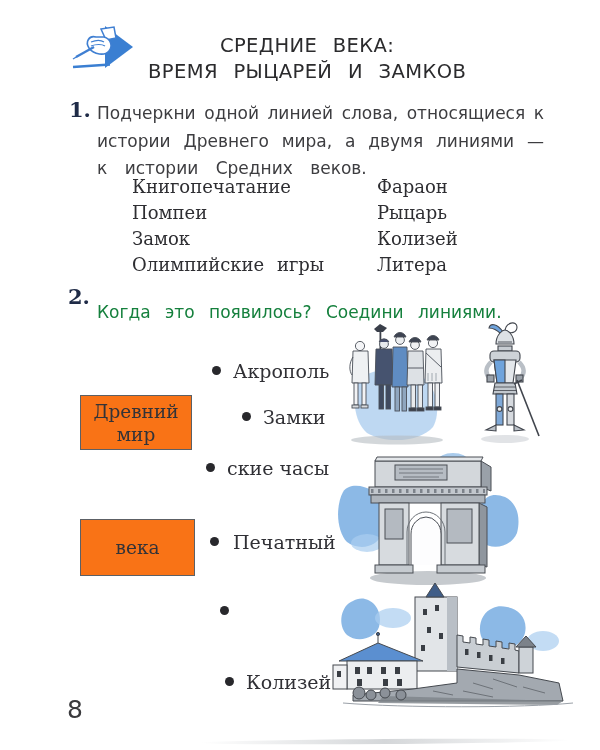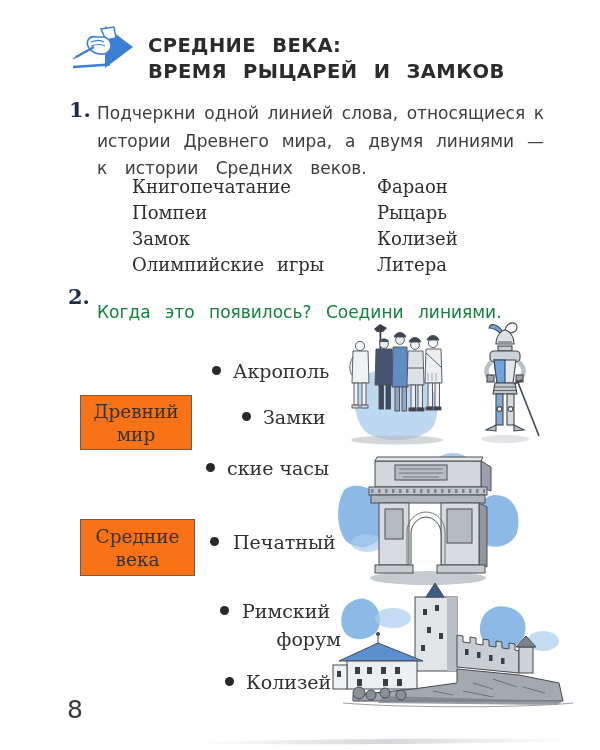--- a/index.html
+++ b/index.html
@@ -1,22 +1,22 @@
 <!DOCTYPE html>
 <html><head>
 <meta charset="utf-8">
 <style>
   html,body{margin:0;padding:0;background:#ffffff;}
   .page{position:relative;width:600px;height:750px;background:#ffffff;overflow:hidden;
         font-family:"DejaVu Sans","Liberation Sans",sans-serif;}
   .abs{position:absolute;}
 
   
-  .title{left:148px;top:33px;font-weight:bold;font-size:19.5px;line-height:25.5px;
-         color:#2b2b2d;letter-spacing:.4px;word-spacing:9px;white-space:nowrap;}
+  .title{left:148px;top:33px;font-weight:normal;font-size:19.5px;line-height:25.5px;
+         color:#2b2b2d;letter-spacing:.4px;word-spacing:9px;white-space:nowrap;text-align:center;}
 
   
   .tasknum{font-family:"DejaVu Serif","Liberation Serif",serif;font-weight:bold;
            font-size:21px;color:#1f2b47;}
   .taskbody{width:447px;font-size:17px;line-height:27.5px;color:#3d3d40;}
   .jline{text-align:justify;text-align-last:justify;}
   .lastline{word-spacing:12px;}
   .prompt2{font-size:17px;color:#15803d;word-spacing:9px;white-space:nowrap;margin-top:15px;}
 
   
@@ -80,21 +80,20 @@
   <div class="abs word" style="left:377px;top:254px">Литера</div>
 
   <div class="abs tasknum" style="left:68px;top:284px">2.</div>
   <div class="abs prompt2" style="left:97px;top:287px">Когда это появилось? Соедини линиями.</div>
 
   <div class="abs erabox" style="left:80px;top:395px;width:110px;height:53px">
     <div>Древний</div>
     <div>мир</div>
   </div>
   <div class="abs erabox" style="left:80px;top:519px;width:113px;height:55px">
-    <div>Средние</div>
     <div>века</div>
   </div>
 
   <span class="abs dot" style="left:212px;top:366px"></span>
   <div class="abs item" style="left:233px;top:357px">
     <div>Акрополь</div>
   </div>
 
   <span class="abs dot" style="left:242px;top:412px"></span>
   <div class="abs item" style="left:263px;top:403px">
@@ -105,24 +104,20 @@
   <div class="abs item" style="left:227px;top:454px">
     <div class="l2l">ские часы</div>
   </div>
 
   <span class="abs dot" style="left:210px;top:537px"></span>
   <div class="abs item" style="left:233px;top:528px;width:112px">
     <div>Печатный</div>
   </div>
 
   <span class="abs dot" style="left:220px;top:606px"></span>
-  <div class="abs item" style="left:242px;top:597px;width:99px">
-    <div>Римский</div>
-    <div class="l2r">форум</div>
-  </div>
 
   <span class="abs dot" style="left:225px;top:677px"></span>
   <div class="abs item" style="left:246px;top:668px">
     <div>Колизей</div>
   </div>
 
   <svg class="abs" style="left:343px;top:323px" width="110" height="125" viewBox="0 0 110 125">
     <path d="M18,55 C8,70 10,98 24,110 C46,122 78,118 90,104 C98,90 94,66 82,56 C62,44 32,44 18,55 Z" fill="#7db1e6" opacity=".5"></path>
     <ellipse cx="54" cy="117" rx="46" ry="4.5" fill="#b6bcc2" opacity=".6"></ellipse>
     <g stroke="#4a4f58" stroke-width=".9">

